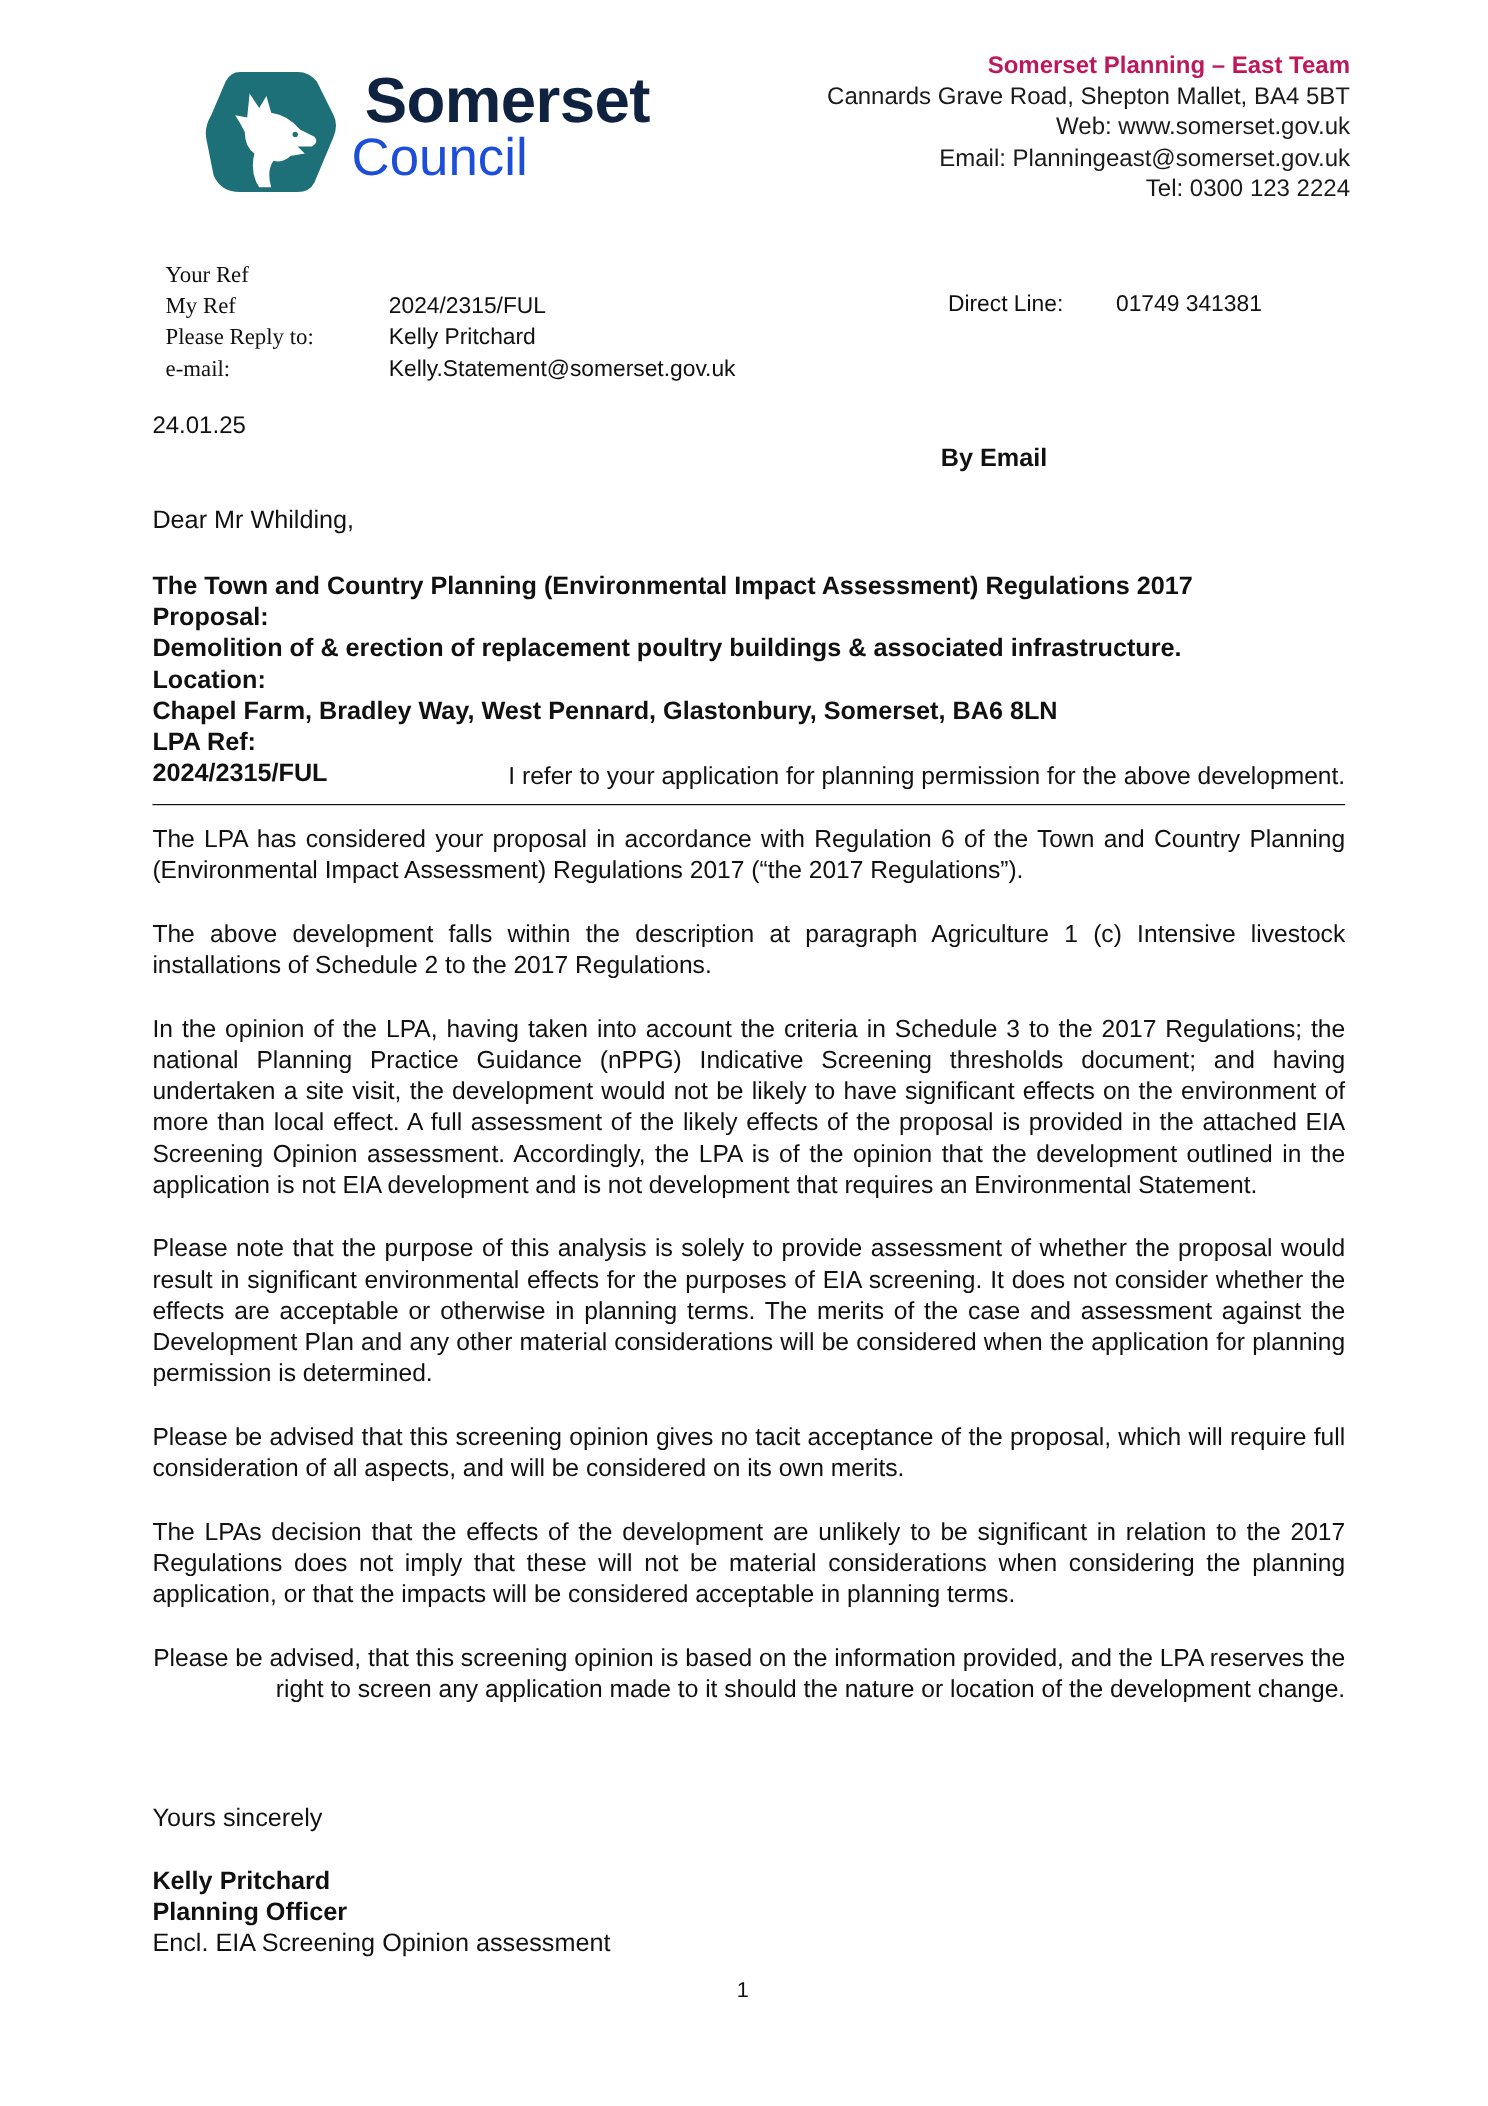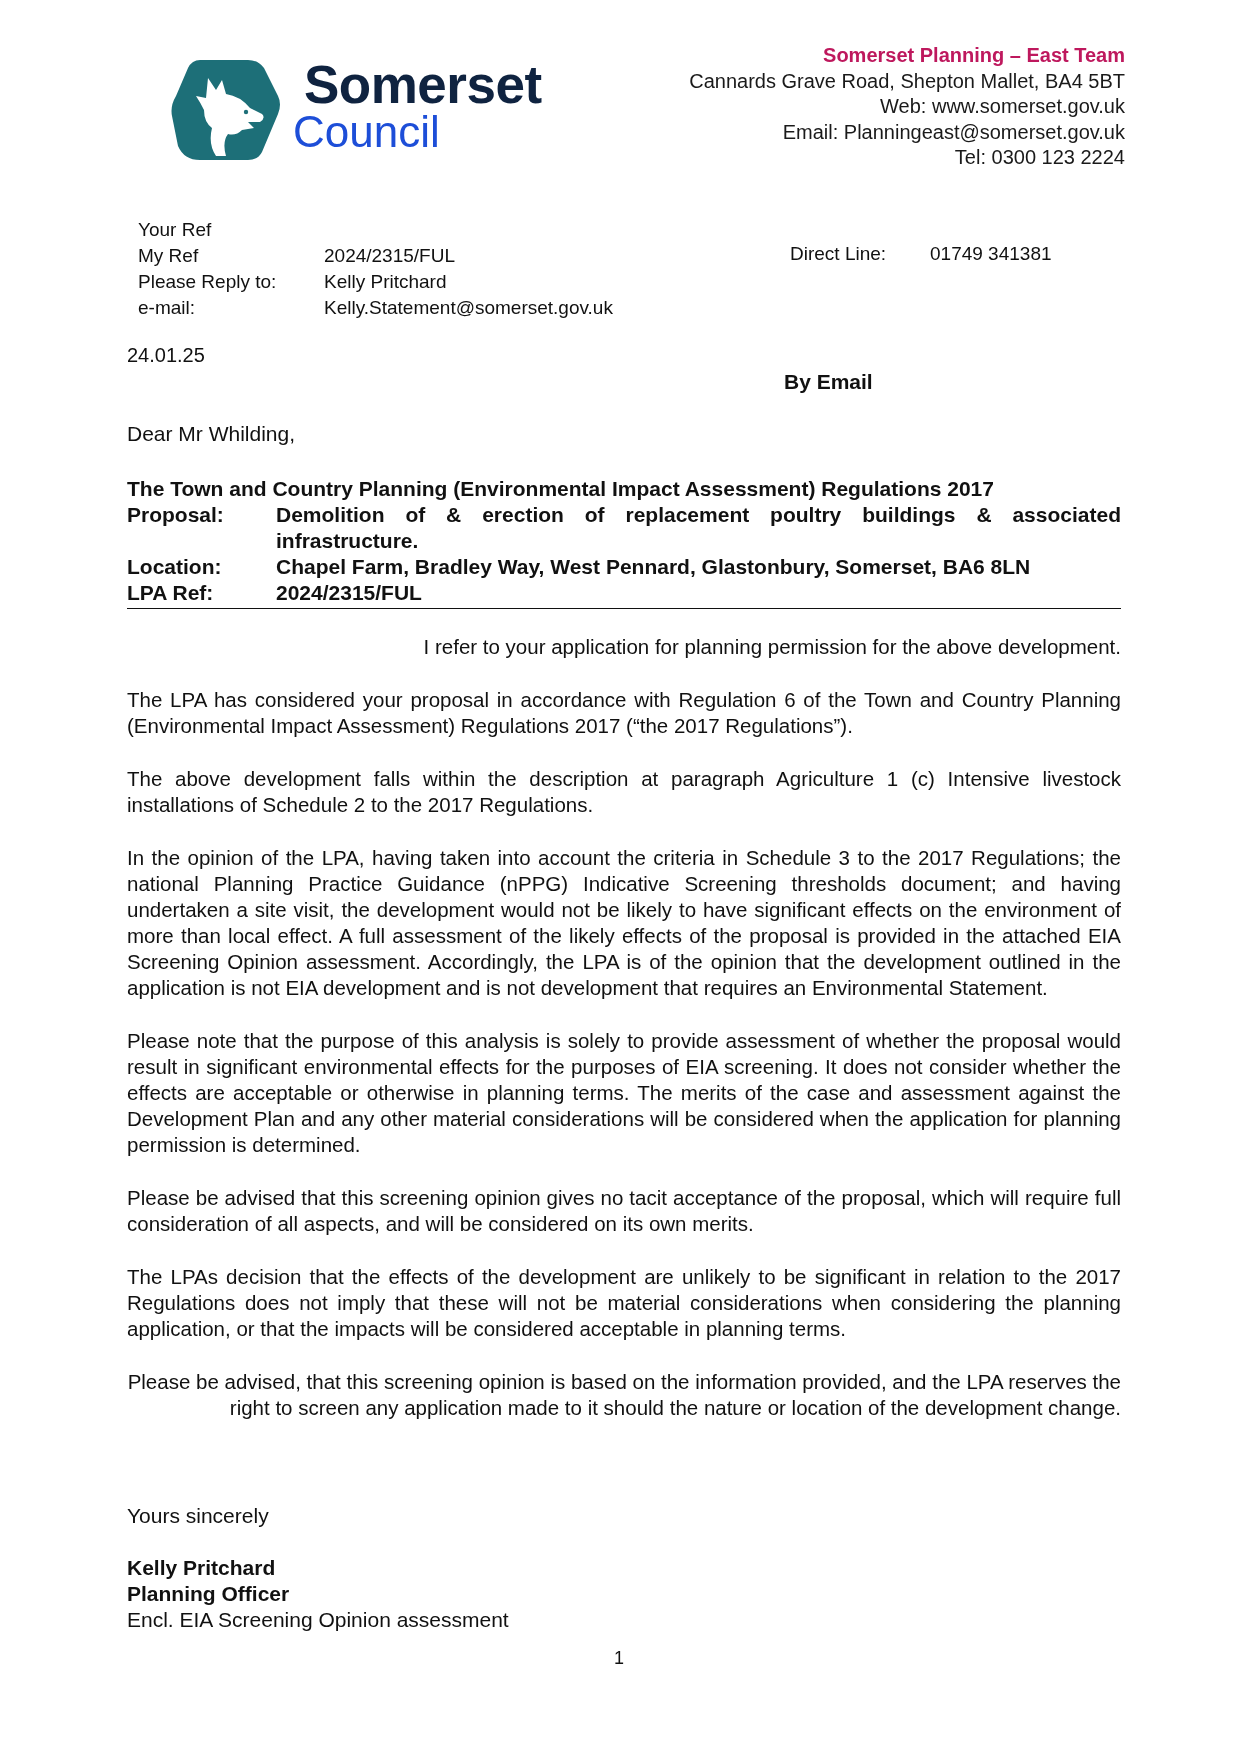--- a/index.html
+++ b/index.html
@@ -15,32 +15,32 @@
     .logo-word2 { position: absolute; left: 123px; top: 54px; font-size: 44px; font-weight: normal;
                   color: #1d4ed8; line-height: 1; }
 
     
     .contact { right: 115px; top: 43px; text-align: right; font-size: 20px; line-height: 25.5px; color: #1a1a1a; }
     .contact .team { color: #be185d; font-weight: bold; }
 
     
     .refs { left: 138px; top: 217px; font-size: 19px; line-height: 26px; }
     .refs .row { display: flex; }
-    .refs .lbl { width: 186px; }
+    .refs .lbl { width: 186px; font-family: Liberation Serif, serif; }
     .direct { left: 790px; top: 243px; font-size: 19px; display: flex; }
     .direct .lbl { width: 140px; }
 
     .date { left: 127px; top: 344px; font-size: 20px; }
     .byemail { left: 784px; top: 370px; font-size: 21px; font-weight: bold; }
     .salutation { left: 127px; top: 422px; font-size: 21px; }
 
     
     .subject { left: 127px; top: 476px; width: 994px; font-size: 21px; font-weight: bold; line-height: 26px;
-               border-bottom: 1.5px solid #111; padding-bottom: 2px; }
-    .subject .row { display: flex; }
+               border-bottom: 1.5px solid #111; padding-bottom: 12px; }
+    .subject .row { display: flex; flex-direction: column; }
     .subject .lbl { width: 149px; flex: none; }
     .subject .val { flex: 1; text-align: justify; }
 
     
     .body { left: 127px; top: 634px; width: 994px; font-size: 20.5px; line-height: 26px; }
     .body p { margin: 0 0 27px 0; text-align: justify; }
     .body p.left { text-align: right; }
 
     .closing { left: 127px; top: 1503px; font-size: 21px; line-height: 26px; }
     .sig { left: 127px; top: 1555px; font-size: 21px; line-height: 26px; }

